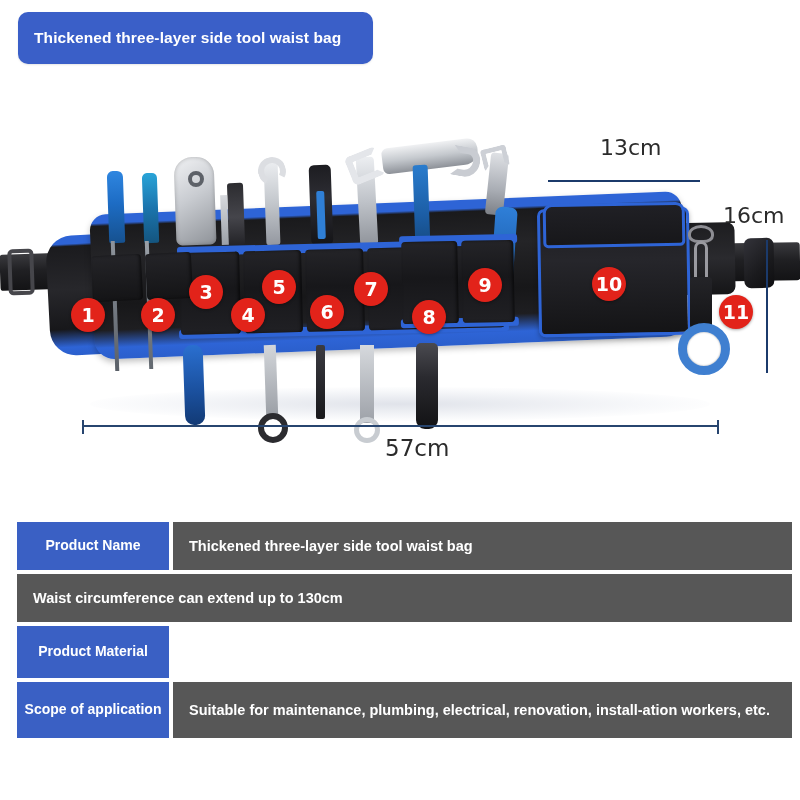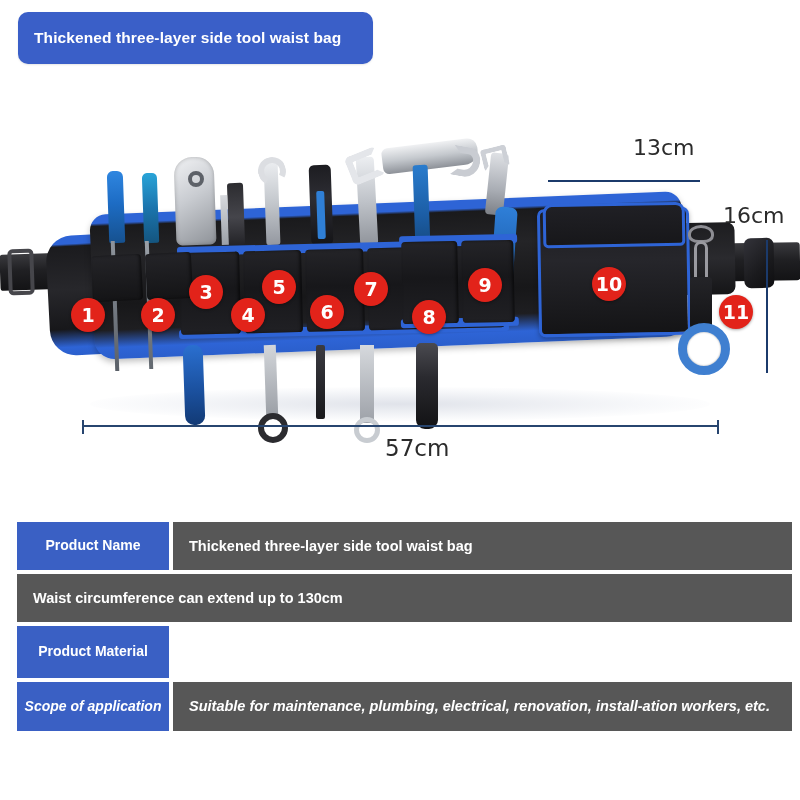--- a/index.html
+++ b/index.html
@@ -24,21 +24,21 @@
   .title-banner span {
     color: #ffffff; font-size: 15.5px; font-weight: bold;
     letter-spacing: .1px;
   }
 
   
   .photo { position: absolute; left: 0; top: 95px; width: 800px; height: 400px; }
 
   
   .dim-label { position: absolute; color: #2b2b2b; font-size: 22px; font-family: "DejaVu Sans", sans-serif; white-space: nowrap; }
-  .dim-13 { left: 600px; top: 40px; margin-left: 33px; }
+  .dim-13 { left: 600px; top: 40px; }
   .dim-16 { left: 723px; top: 108px; }
   .dim-57 { left: 385px; top: 340px; font-size: 23px; }
 
   .dim-line-h {
     position: absolute; height: 0;
     border-top: 2px solid #1b3a6b;
   }
   .dim-13-line { left: 548px; top: 85px; width: 152px; }
   .dim-57-line { left: 82px; top: 330px; width: 637px; border-top: 2px solid #27456f; }
   .dim-57-line::before, .dim-57-line::after {
@@ -192,21 +192,21 @@
     flex: 1 1 auto;
     background: #575757; color: #fff;
     display: flex; align-items: center;
     font-size: 14.5px; font-weight: bold;
     padding: 6px 16px; line-height: 1.3;
   }
   .r1 .spec-label, .r1 .spec-value { height: 48px; }
   .r2 .spec-label, .r2 .spec-value { height: 48px; }
   .r3 .spec-label, .r3 .spec-value { height: 52px; }
   .r4 .spec-label, .r4 .spec-value { height: 52px; }
-  .r5 .spec-label, .r5 .spec-value { height: 49px; font-style: italic; }
+  .r5 .spec-label, .r5 .spec-value { height: 56px; }
 </style>
 </head>
 <body>
 
 <div class="page">
 
   <div class="title-banner">
     <span>Thickened three-layer side tool waist bag</span>
   </div>
 

